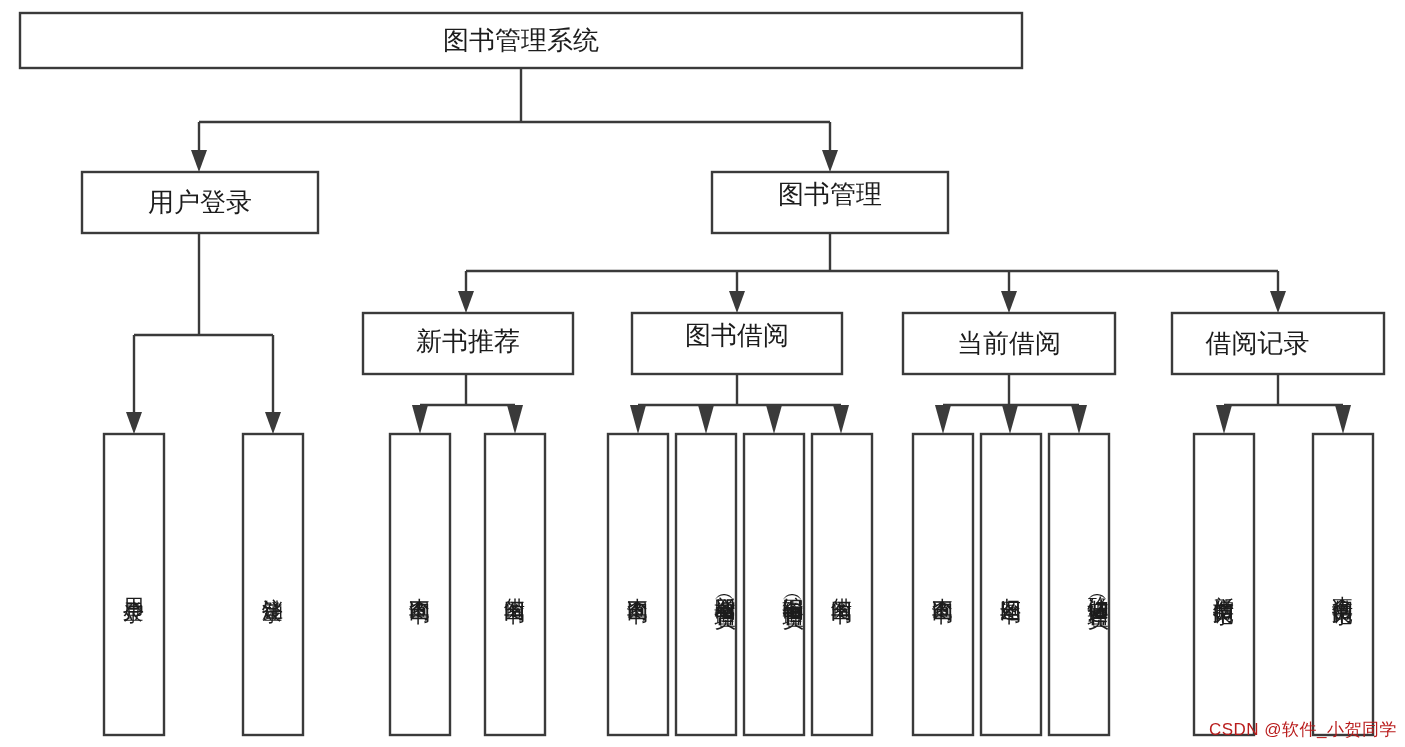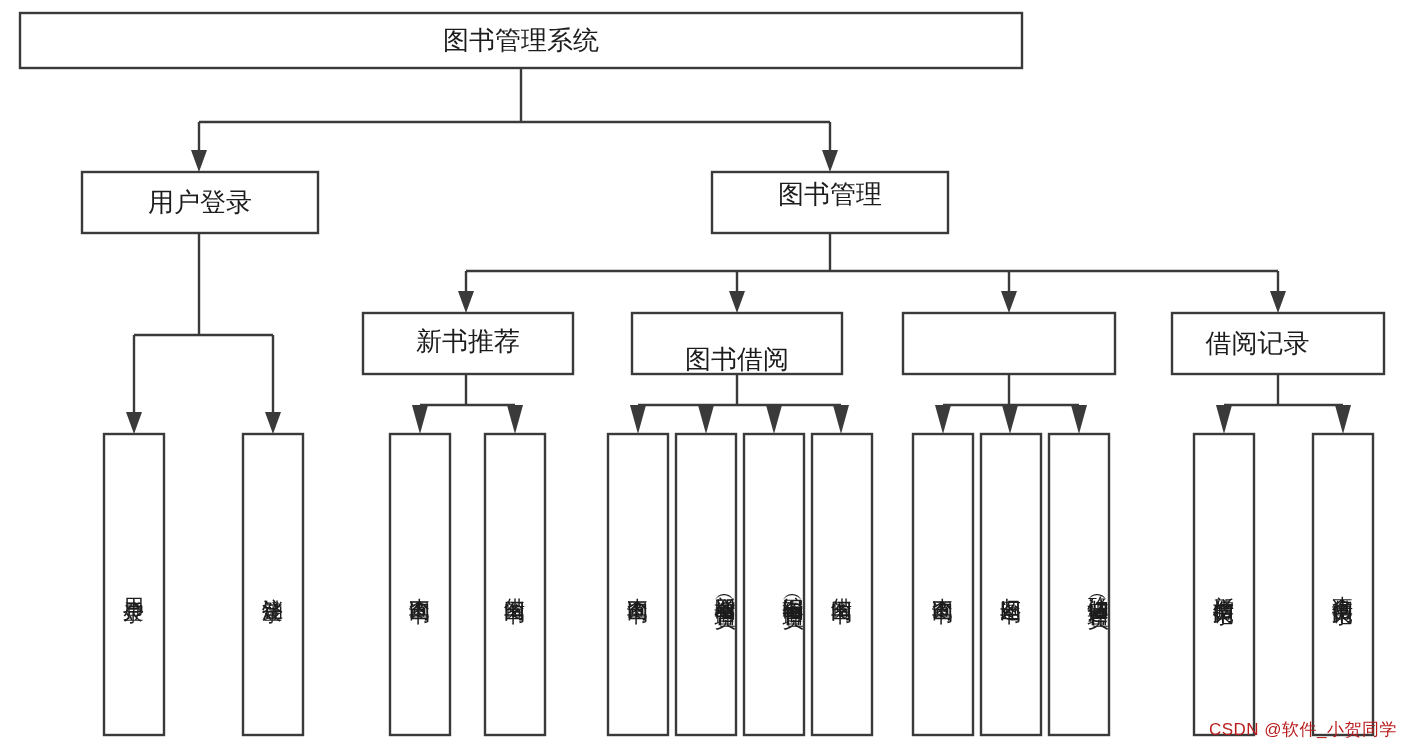--- a/index.html
+++ b/index.html
@@ -194,21 +194,22 @@
     <rect class="node-rect" x="1194" y="434" width="60" height="301"></rect>
     <rect class="node-rect" x="1313" y="434" width="60" height="301"></rect>
   </svg>
 
   <div class="htext-wrap" style="left:20px; top:13px; width:1002px; height:55px;">图书管理系统</div>
 
   <div class="htext-wrap" style="left:82px; top:172px; width:236px; height:61px;">用户登录</div>
   <div class="htext-wrap" style="left:712px; top:172px; width:236px; height:44px;">图书管理</div>
 
   <div class="htext-wrap" style="left:363px; top:313px; width:210px; height:56px;">新书推荐</div>
-  <div class="htext-wrap" style="left:632px; top:313px; width:210px; height:44px;margin-top:24px;">图书借阅</div>
+  <div class="htext-wrap" style="left:632px; top:313px; width:210px; height:44px;">图书借阅</div>
+  <div class="htext-wrap" style="left:903px; top:313px; width:212px; height:61px;">当前借阅</div>
   <div class="htext-wrap" style="left:1172px; top:313px; width:171px; height:61px;">借阅记录</div>
 
   <div class="vtext-wrap center-v" style="left:104px; top:434px; width:60px; height:301px;">用户登录</div>
   <div class="vtext-wrap center-v" style="left:243px; top:434px; width:60px; height:301px;">注销登录</div>
 
   <div class="vtext-wrap center-v" style="left:390px; top:434px; width:60px; height:301px;">查询图书</div>
   <div class="vtext-wrap center-v" style="left:485px; top:434px; width:60px; height:301px;">借阅图书</div>
 
   <div class="vtext-wrap center-v" style="left:608px; top:434px; width:60px; height:301px;">查询图书</div>
   <div class="vtext-wrap" style="left:676px; top:440px; width:60px; height:295px;">新增图书（管理员）</div>

